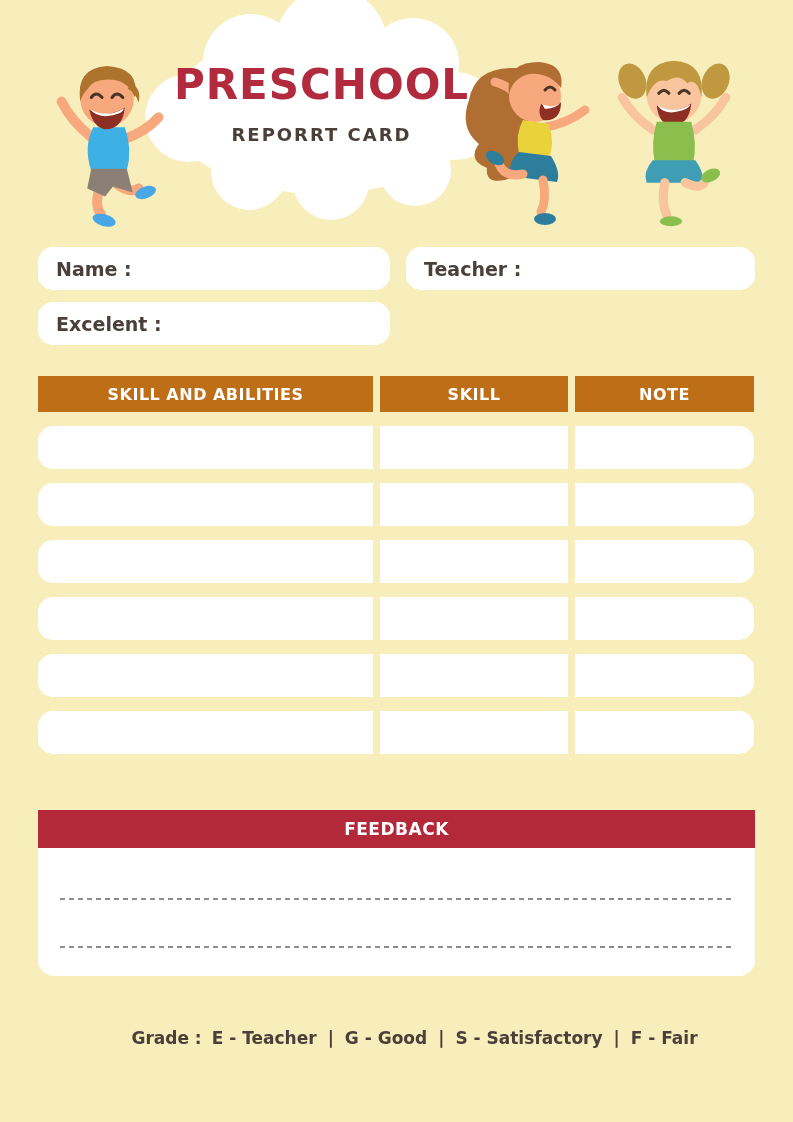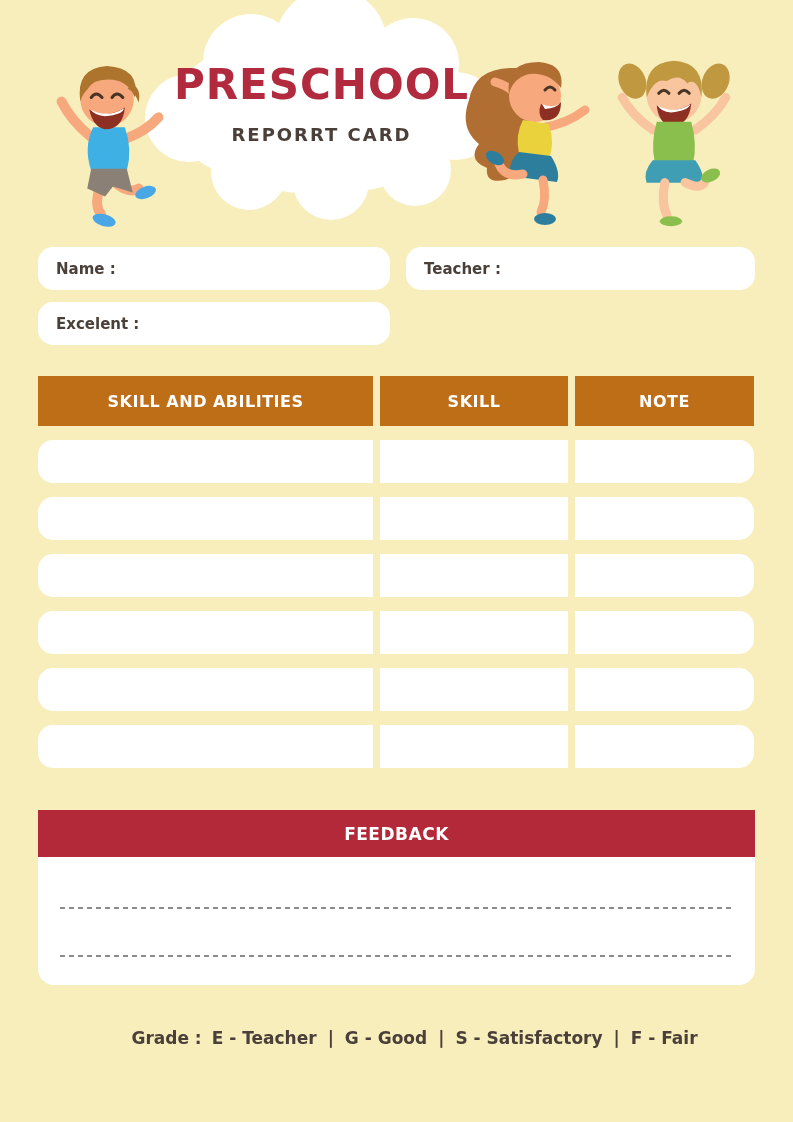--- a/index.html
+++ b/index.html
@@ -29,42 +29,42 @@
 
   
   .info-grid {
     position:absolute; left:38px; top:247px; width:717px;
     display:grid; grid-template-columns:352px 349px; column-gap:16px; row-gap:12px;
   }
   .field {
     height:43px; background:#ffffff; border-radius:15px;
     display:flex; align-items:center; padding-left:18px;
   }
-  .field-label { font-size:15px; font-weight:bold; color:#4a4039; }
+  .field-label { font-size:19px; font-weight:bold; color:#4a4039; }
   .field-value { flex:1; height:100%; }
 
   
   .skills { position:absolute; left:38px; top:376px; width:717px; }
   .t-row {
     display:grid; grid-template-columns:335px 188px 179px; column-gap:7px;
   }
   .t-head .cell {
-    height:50px; background:#bf6e18; color:#ffffff;
+    height:36px; background:#bf6e18; color:#ffffff;
     font-size:16px; font-weight:bold; letter-spacing:0.5px;
     display:flex; align-items:center; justify-content:center;
   }
   .t-body .t-row { margin-top:14px; }
   .t-body .cell { height:43px; background:#ffffff; }
   .t-body .cell:first-child { border-radius:15px 0 0 15px; }
   .t-body .cell:last-child  { border-radius:0 15px 15px 0; }
 
   
   .feedback { position:absolute; left:38px; top:810px; width:717px; }
   .feedback-head {
-    height:47px; background:#b4293a; color:#ffffff;
+    height:38px; background:#b4293a; color:#ffffff;
     font-size:17px; font-weight:bold; letter-spacing:0.5px;
     display:flex; align-items:center; justify-content:center;
   }
   .feedback-body {
     height:128px; background:#ffffff; border-radius:0 0 16px 16px;
     position:relative;
   }
   .dash-line {
     position:absolute; left:22px; right:22px; height:2px;
     background:repeating-linear-gradient(to right, #8b8b8b 0 5px, transparent 5px 9px);

